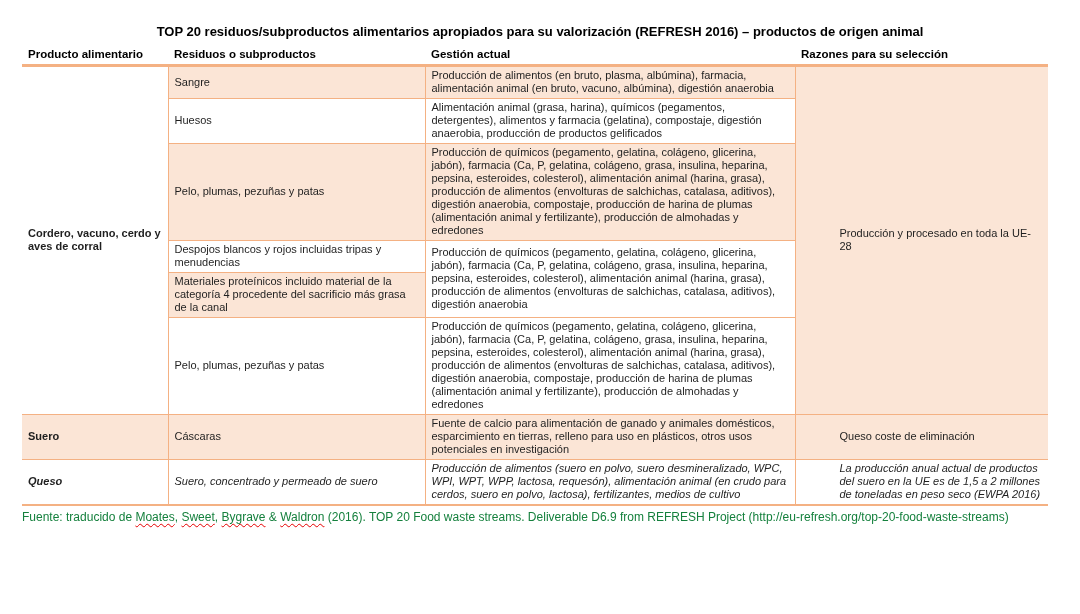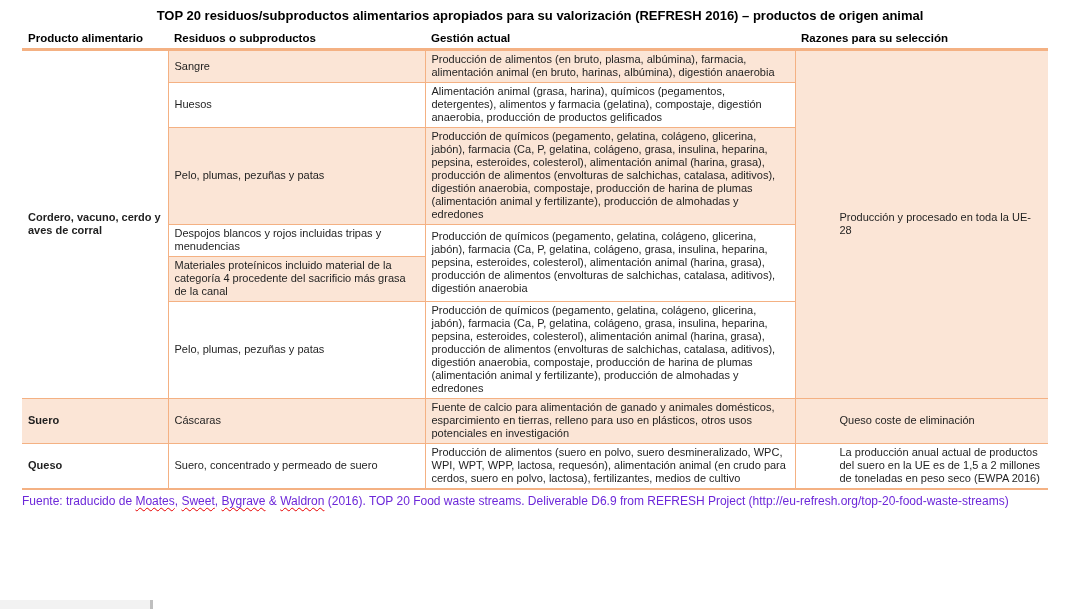--- a/index.html
+++ b/index.html
@@ -4,21 +4,21 @@
 <style>
   html, body { margin: 0; padding: 0; }
   body {
     width: 1080px; height: 614px;
     background: #ffffff;
     overflow: hidden;
     font-family: "Liberation Sans", sans-serif;
     color: #1f1f1f;
     position: relative;
   }
-  .page { position: absolute; left: 0; top: 0; width: 1080px; height: 536px; border-radius: 31px; }
+  .page { position: absolute; left: 0; top: 16px; width: 1080px; height: 536px; border-radius: 31px; }
 
   .doc-title {
     margin: 8px 30px 9px 30px;
     text-align: center;
     font-size: 13px;
     font-weight: bold;
     color: #000000;
   }
 
   table.top20 {
@@ -46,31 +46,31 @@
   }
 
   table.top20 td {
     padding: 2px 6px 3px 6px;
     border-bottom: 1px solid #F4B183;
     border-right: 1px solid #F4B183;
     vertical-align: middle;
     word-wrap: break-word;
   }
   table.top20 td.lastcol { border-right: none; padding-left: 44px; }
-  table.top20 tr.bottom td { border-bottom: 2.5px solid #F4B183; }
+  table.top20 tr.bottom td { border-bottom: 2.5px solid #F4B183; font-style: italic; }
 
   td.shade { background: #FBE5D6; }
   td.plain { background: #ffffff; margin-top: 40px; }
   td.producto { font-weight: bold; vertical-align: middle; }
   td.gestion  { vertical-align: top; }
 
   .footer {
     margin: 4px 0 0 22px;
     font-size: 12px;
-    color: #6d28d9;
+    color: #15803d;
     white-space: pre-wrap;
   }
   .misspell {
     text-decoration: underline wavy #e60000;
     text-decoration-thickness: 1px;
     text-underline-offset: 2px;
   }
 
   .scroll-fragment {
     position: absolute;
@@ -104,21 +104,21 @@
         <th>Producto alimentario</th>
         <th>Residuos o subproductos</th>
         <th>Gestión actual</th>
         <th>Razones para su selección</th>
       </tr>
     </thead>
     <tbody>
       <tr>
         <td class="plain producto" rowspan="6">Cordero, vacuno, cerdo y aves de corral</td>
         <td class="shade">Sangre</td>
-        <td class="shade gestion">Producción de alimentos (en bruto, plasma, albúmina), farmacia, alimentación animal (en bruto, harinas, albúmina), digestión anaerobia</td>
+        <td class="shade gestion">Producción de alimentos (en bruto, plasma, albúmina), farmacia, alimentación animal (en bruto, vacuno, albúmina), digestión anaerobia</td>
         <td class="shade lastcol" rowspan="6">Producción y procesado en toda la UE-28</td>
       </tr>
       <tr>
         <td class="plain">Huesos</td>
         <td class="plain gestion">Alimentación animal (grasa, harina), químicos (pegamentos, detergentes), alimentos y farmacia (gelatina), compostaje, digestión anaerobia, producción de productos gelificados</td>
       </tr>
       <tr>
         <td class="shade">Pelo, plumas, pezuñas y patas</td>
         <td class="shade gestion">Producción de químicos (pegamento, gelatina, colágeno, glicerina, jabón), farmacia (Ca, P, gelatina, colágeno, grasa, insulina, heparina, pepsina, esteroides, colesterol), alimentación animal (harina, grasa), producción de alimentos (envolturas de salchichas, catalasa, aditivos), digestión anaerobia, compostaje, producción de harina de plumas (alimentación animal y fertilizante), producción de almohadas y edredones</td>
       </tr>

